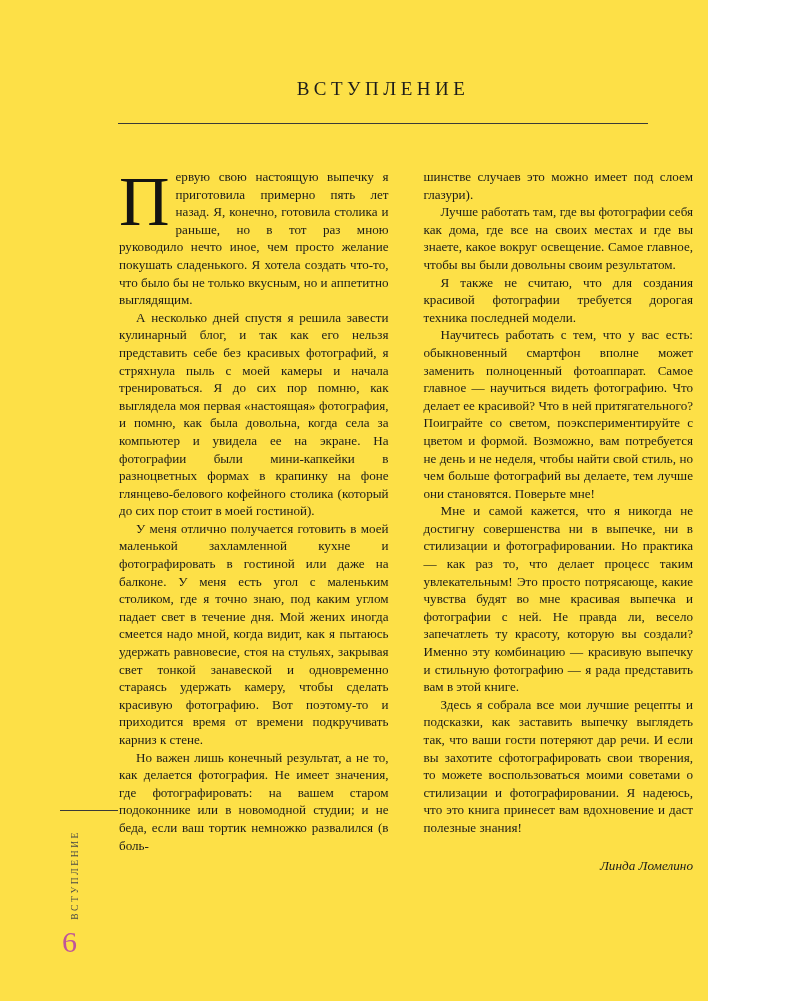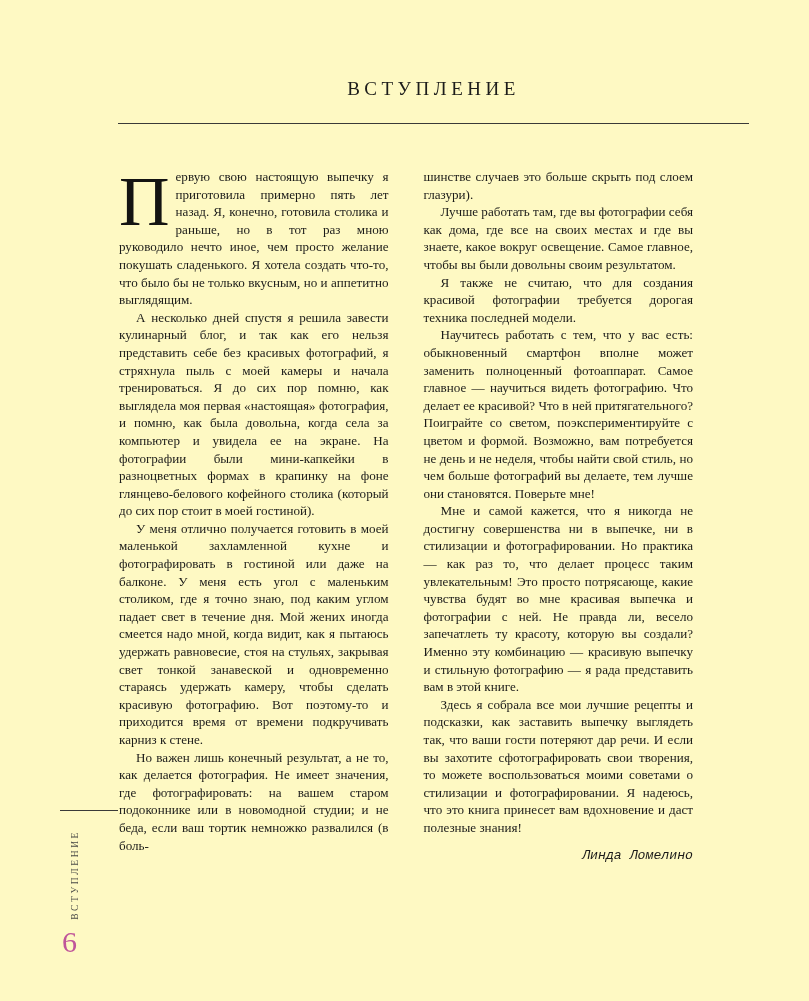--- a/index.html
+++ b/index.html
@@ -8,23 +8,23 @@
   }
   body {
     width: 809px;
     height: 1001px;
     background: #ffffff;
     font-family: "Liberation Serif", serif;
   }
 
   .page {
     position: relative;
-    width: 809px;
+    width: 708px;
     height: 1001px;
-    background: #fef9c3;
+    background: #fde047;
     box-sizing: border-box;
     overflow: hidden;
   }
 
   
   .header {
     position: absolute;
     top: 78px;
     left: 118px;
     right: 60px;
@@ -77,26 +77,25 @@
     float: left;
     font-family: "Liberation Serif", serif;
     font-size: 70px;
     line-height: 55px;
     padding: 4px 6px 0 0;
     margin-top: 2px;
     color: #141412;
   }
 
   .signature {
-    margin-top: 10px;
+    margin-top: 20px;
     text-align: right;
     font-style: italic;
     font-size: 13.2px;
     color: #1b1b19;
-    font-family: Liberation Mono, monospace;
   }
 
   
   .side-rule {
     position: absolute;
     left: 60px;
     top: 810px;
     width: 58px;
     height: 1px;
     background: #3a3a38;
@@ -134,21 +133,21 @@
   <div class="columns">
 
     <div class="col">
       <p class="first"><span class="dropcap">П</span><span>ервую свою настоящую выпечку я приготовила примерно пять лет назад. Я, конечно, готовила столика и раньше, но в тот раз мною руководило нечто иное, чем просто желание покушать сладенького. Я хотела создать что-то, что было бы не только вкусным, но и аппетитно выглядящим.</span></p>
       <p>А несколько дней спустя я решила завести кулинарный блог, и так как его нельзя представить себе без красивых фотографий, я стряхнула пыль с моей камеры и начала тренироваться. Я до сих пор помню, как выглядела моя первая «настоящая» фотография, и помню, как была довольна, когда села за компьютер и увидела ее на экране. На фотографии были мини-капкейки в разноцветных формах в крапинку на фоне глянцево-белового кофейного столика (который до сих пор стоит в моей гостиной).</p>
       <p>У меня отлично получается готовить в моей маленькой захламленной кухне и фотографировать в гостиной или даже на балконе. У меня есть угол с маленьким столиком, где я точно знаю, под каким углом падает свет в течение дня. Мой жених иногда смеется надо мной, когда видит, как я пытаюсь удержать равновесие, стоя на стульях, закрывая свет тонкой занавеской и одновременно стараясь удержать камеру, чтобы сделать красивую фотографию. Вот поэтому-то и приходится время от времени подкручивать карниз к стене.</p>
       <p>Но важен лишь конечный результат, а не то, как делается фотография. Не имеет значения, где фотографировать: на вашем старом подоконнике или в новомодной студии; и не беда, если ваш тортик немножко развалился (в боль-</p>
     </div>
 
     <div class="col">
-      <p class="first">шинстве случаев это больше скрыть под слоем глазури).</p>
+      <p class="first">шинстве случаев это можно имеет под слоем глазури).</p>
       <p>Лучше работать там, где вы фотографии себя как дома, где все на своих местах и где вы знаете, какое вокруг освещение. Самое главное, чтобы вы были довольны своим результатом.</p>
       <p>Я также не считаю, что для создания красивой фотографии требуется дорогая техника последней модели.</p>
       <p>Научитесь работать с тем, что у вас есть: обыкновенный смартфон вполне может заменить полноценный фотоаппарат. Самое главное — научиться видеть фотографию. Что делает ее красивой? Что в ней притягательного? Поиграйте со светом, поэкспериментируйте с цветом и формой. Возможно, вам потребуется не день и не неделя, чтобы найти свой стиль, но чем больше фотографий вы делаете, тем лучше они становятся. Поверьте мне!</p>
       <p>Мне и самой кажется, что я никогда не достигну совершенства ни в выпечке, ни в стилизации и фотографировании. Но практика — как раз то, что делает процесс таким увлекательным! Это просто потрясающе, какие чувства будят во мне красивая выпечка и фотографии с ней. Не правда ли, весело запечатлеть ту красоту, которую вы создали? Именно эту комбинацию — красивую выпечку и стильную фотографию — я рада представить вам в этой книге.</p>
       <p>Здесь я собрала все мои лучшие рецепты и подсказки, как заставить выпечку выглядеть так, что ваши гости потеряют дар речи. И если вы захотите сфотографировать свои творения, то можете воспользоваться моими советами о стилизации и фотографировании. Я надеюсь, что это книга принесет вам вдохновение и даст полезные знания!</p>
       <div class="signature">Линда Ломелино</div>
     </div>
 
   </div>
 

